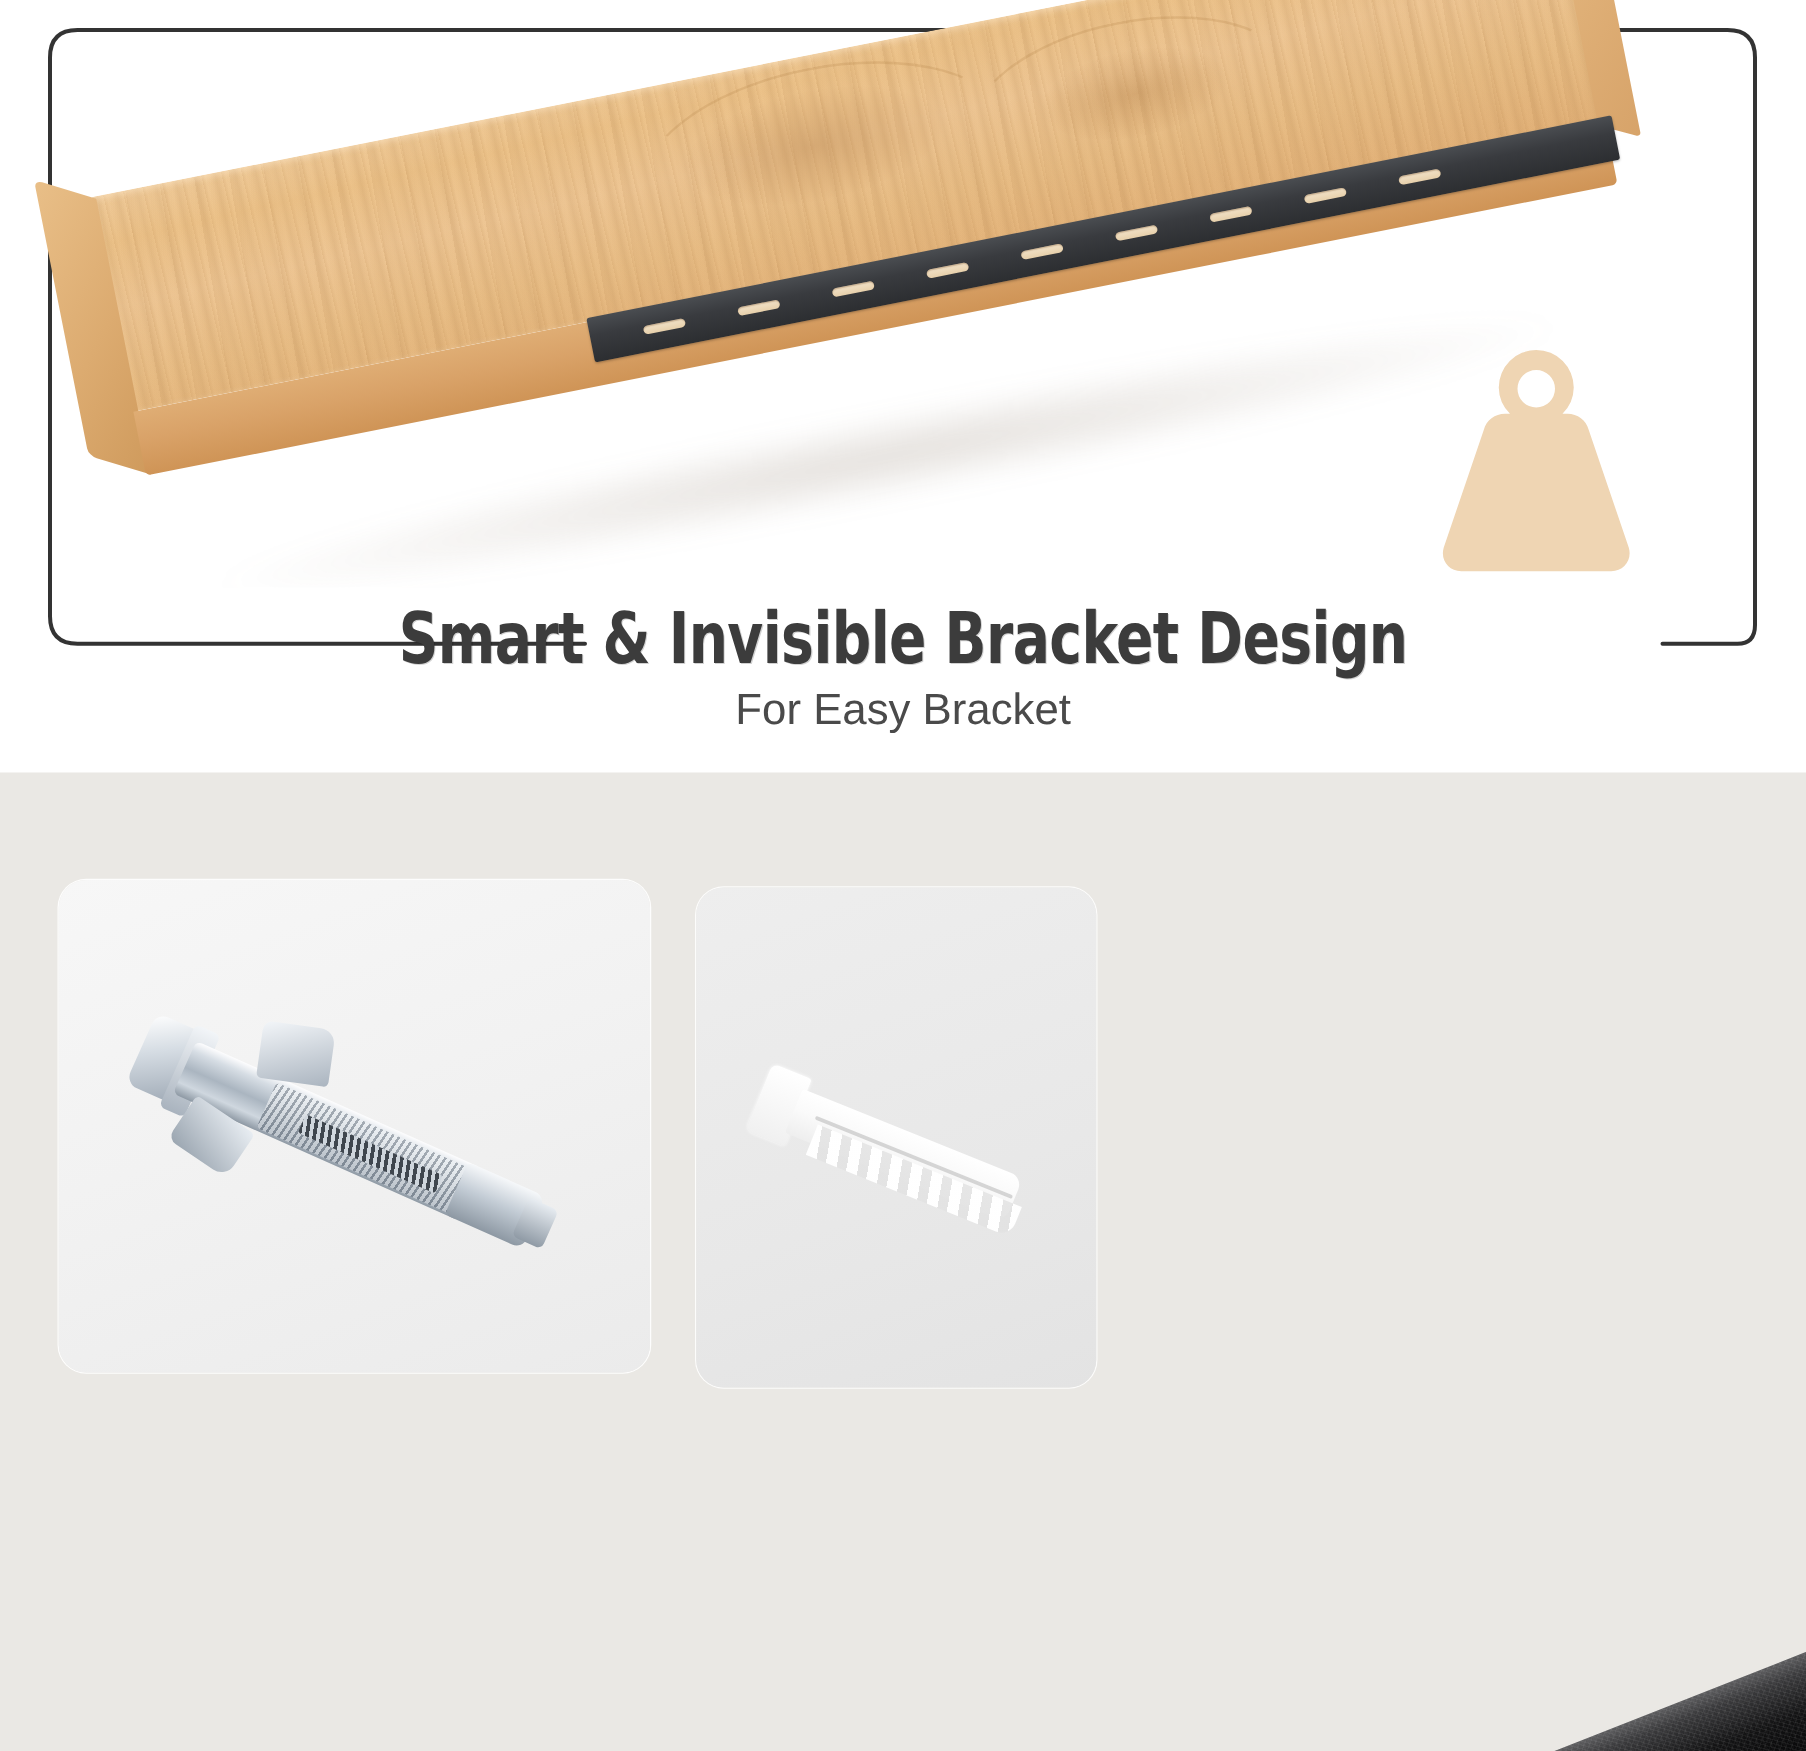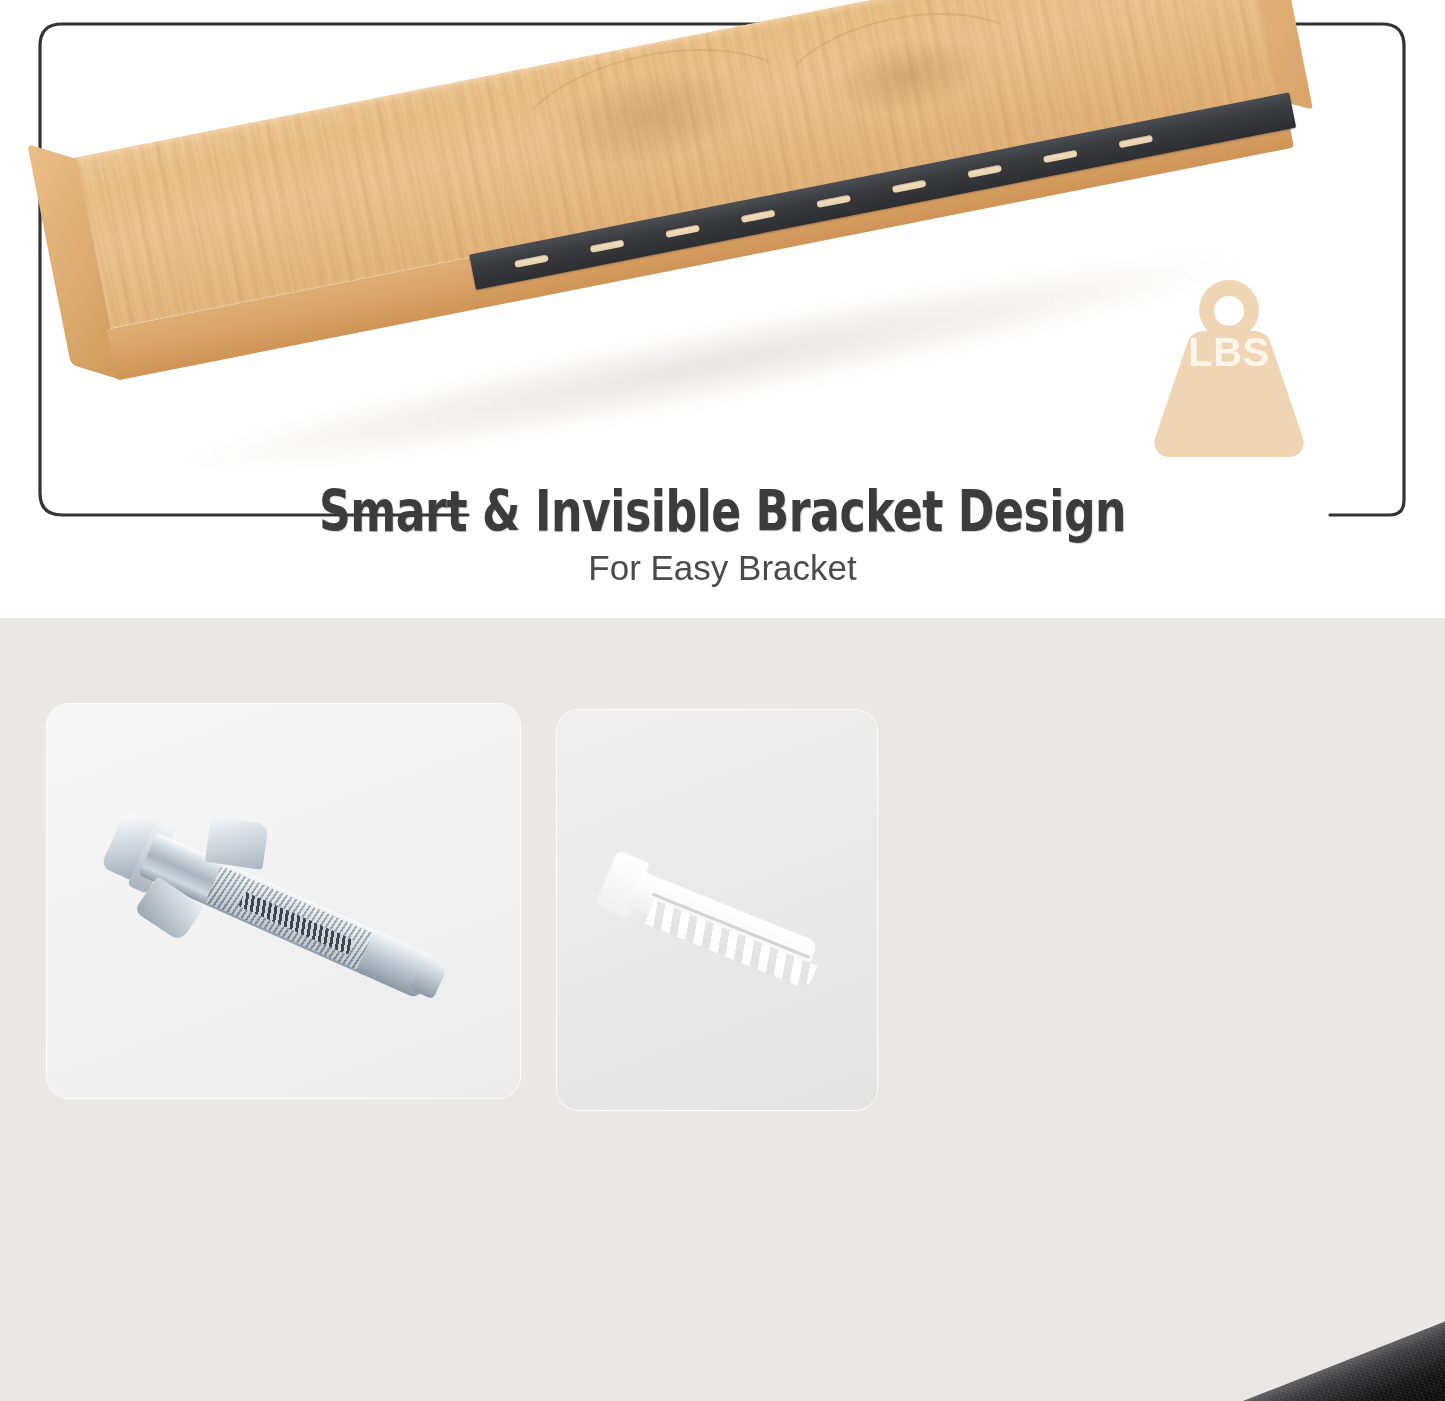--- a/index.html
+++ b/index.html
@@ -286,21 +286,20 @@
 
     <div class="weight-badge">
       <svg width="210" height="185" viewBox="0 0 210 185">
         <path d="M105 6 a30 30 0 0 1 30 30 a30 30 0 0 1 -9 21 l4 0
                  c8 0 15 5 17 13 l32 94 c3 10 -4 19 -14 19
                  l-120 0 c-10 0 -17 -9 -14 -19 l32 -94 c2 -8 9 -13 17 -13 l4 0
                  a30 30 0 0 1 -9 -21 a30 30 0 0 1 30 -30 z
                  M105 22 a15 15 0 0 0 0 30 a15 15 0 0 0 0 -30 z" fill="#efd5b3" fill-rule="evenodd"></path>
       </svg>
       <div class="weight-text">
-        <span class="weight-unit">LBS</span>
       </div>
     </div>
 
     <div class="headline">Smart &amp; Invisible Bracket Design</div>
     <div class="subhead">For Easy Bracket</div>
   </div>
 
   <div class="bottom-section">
 
     <div class="panel panel-left">

